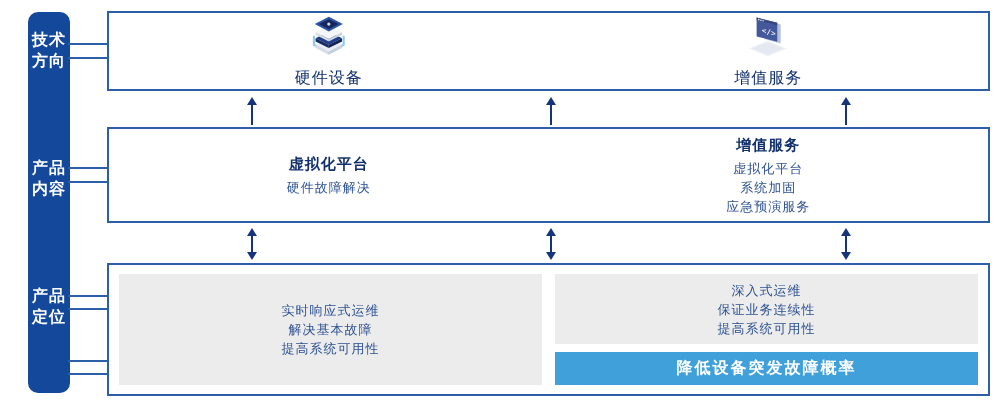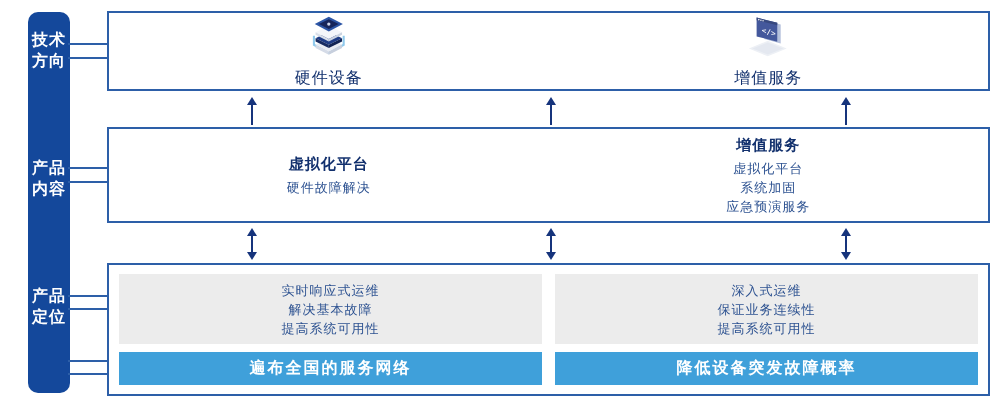--- a/index.html
+++ b/index.html
@@ -160,21 +160,20 @@
     <span class="tri-up"></span>
       <span class="shaft"></span>
       <span class="tri-down"></span>
   </div>
 
   <section class="box bottom-box">
     <div class="pos-col">
       <div class="pos-panel">实时响应式运维
 解决基本故障
 提高系统可用性</div>
-      <div class="pos-bar">遍布全国的服务网络</div>
     </div>
     <div class="pos-col">
       <div class="pos-panel">深入式运维
 保证业务连续性
 提高系统可用性</div>
       <div class="pos-bar">降低设备突发故障概率</div>
     </div>
   </section>
 
 </div>

